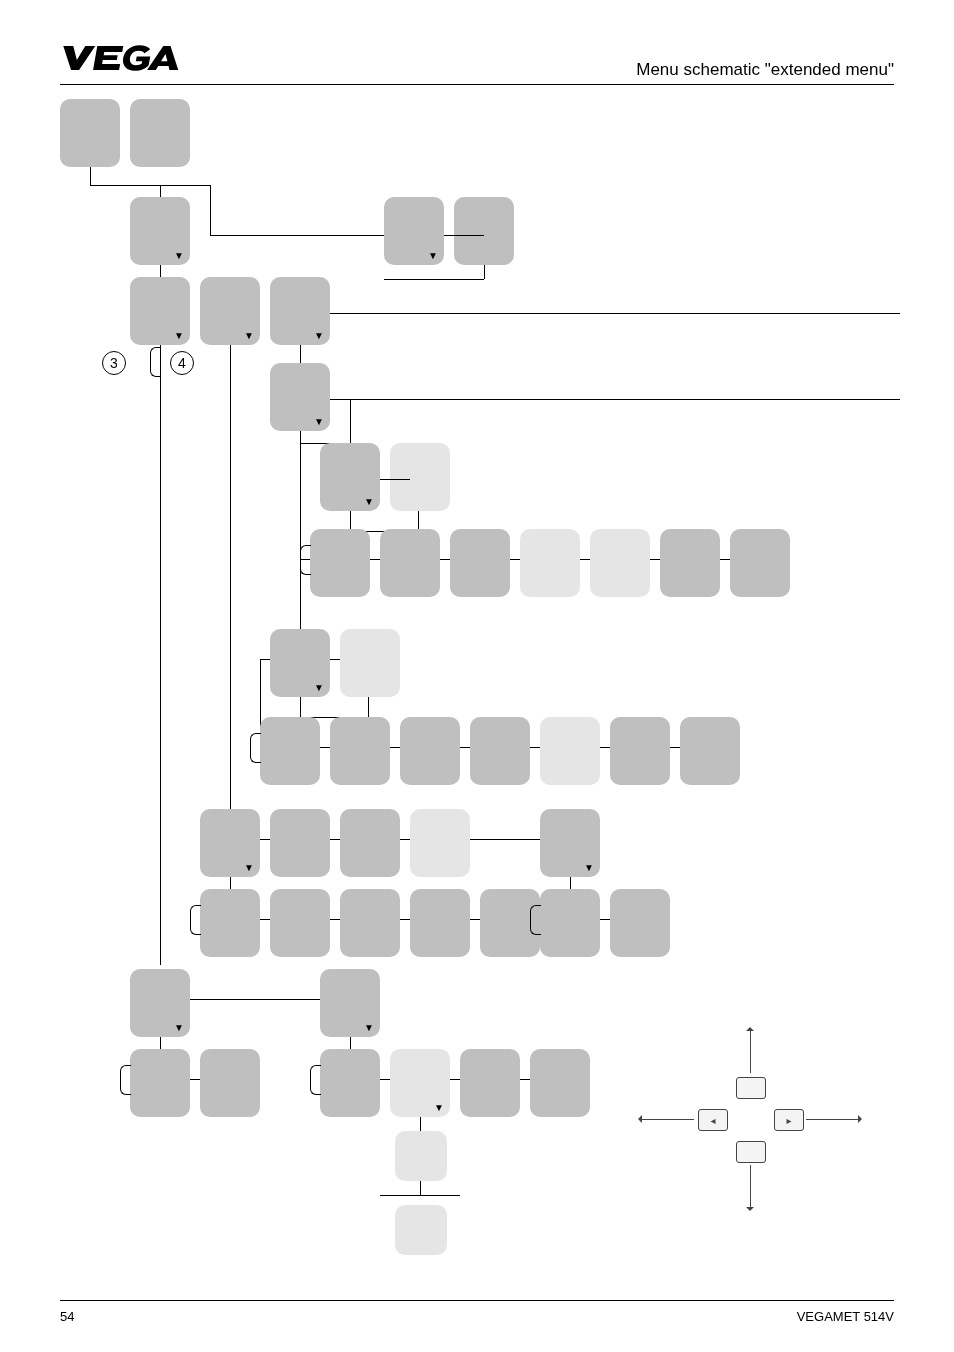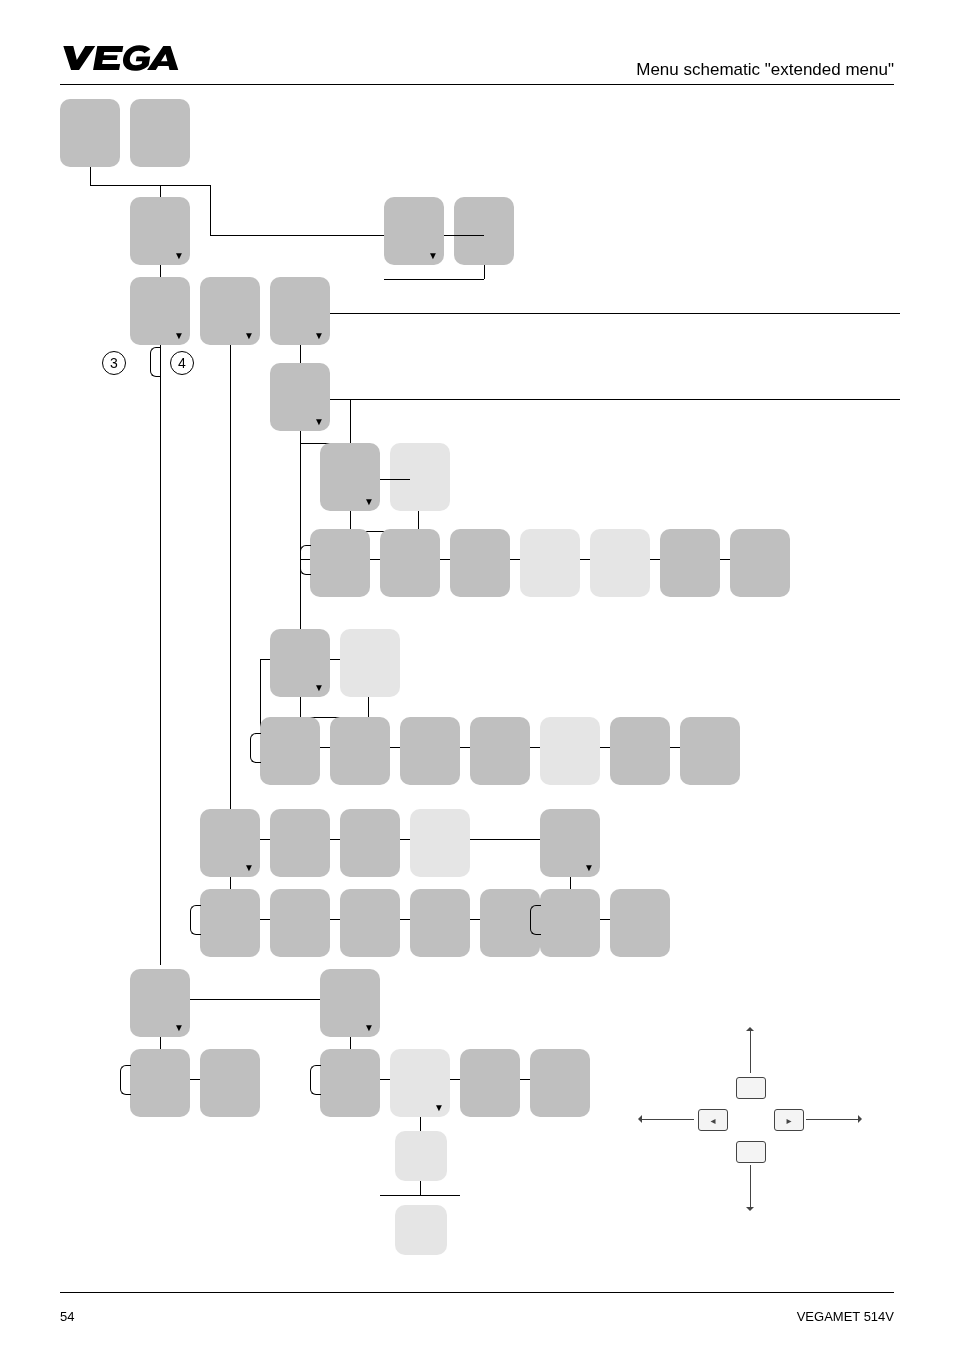--- a/index.html
+++ b/index.html
@@ -87,21 +87,21 @@
   }
   .footer {
     position: absolute;
     bottom: 28px;
     left: 60px;
     right: 60px;
     display: flex;
     justify-content: space-between;
     font-size: 13px;
     border-top: 1px solid #000;
-    padding-top: 16px;
+    padding-top: 8px;
   }
 
   
   .nav-compass {
     position: absolute;
     left: 570px;
     top: 930px;
     width: 240px;
     height: 180px;
   }

